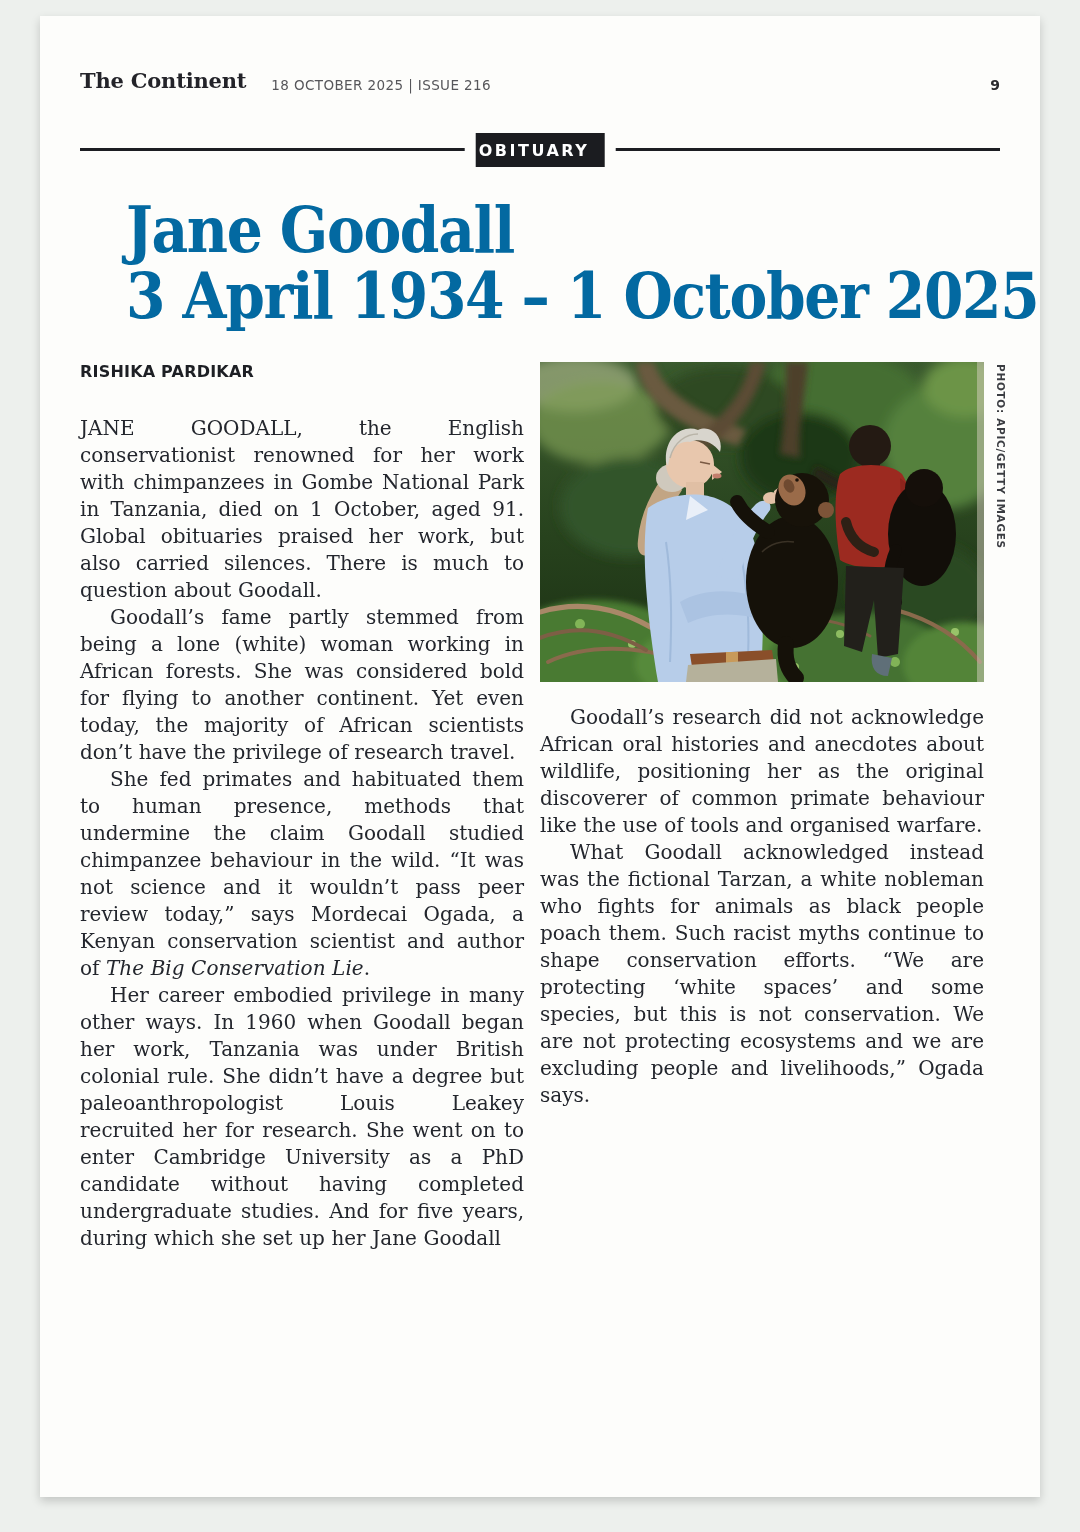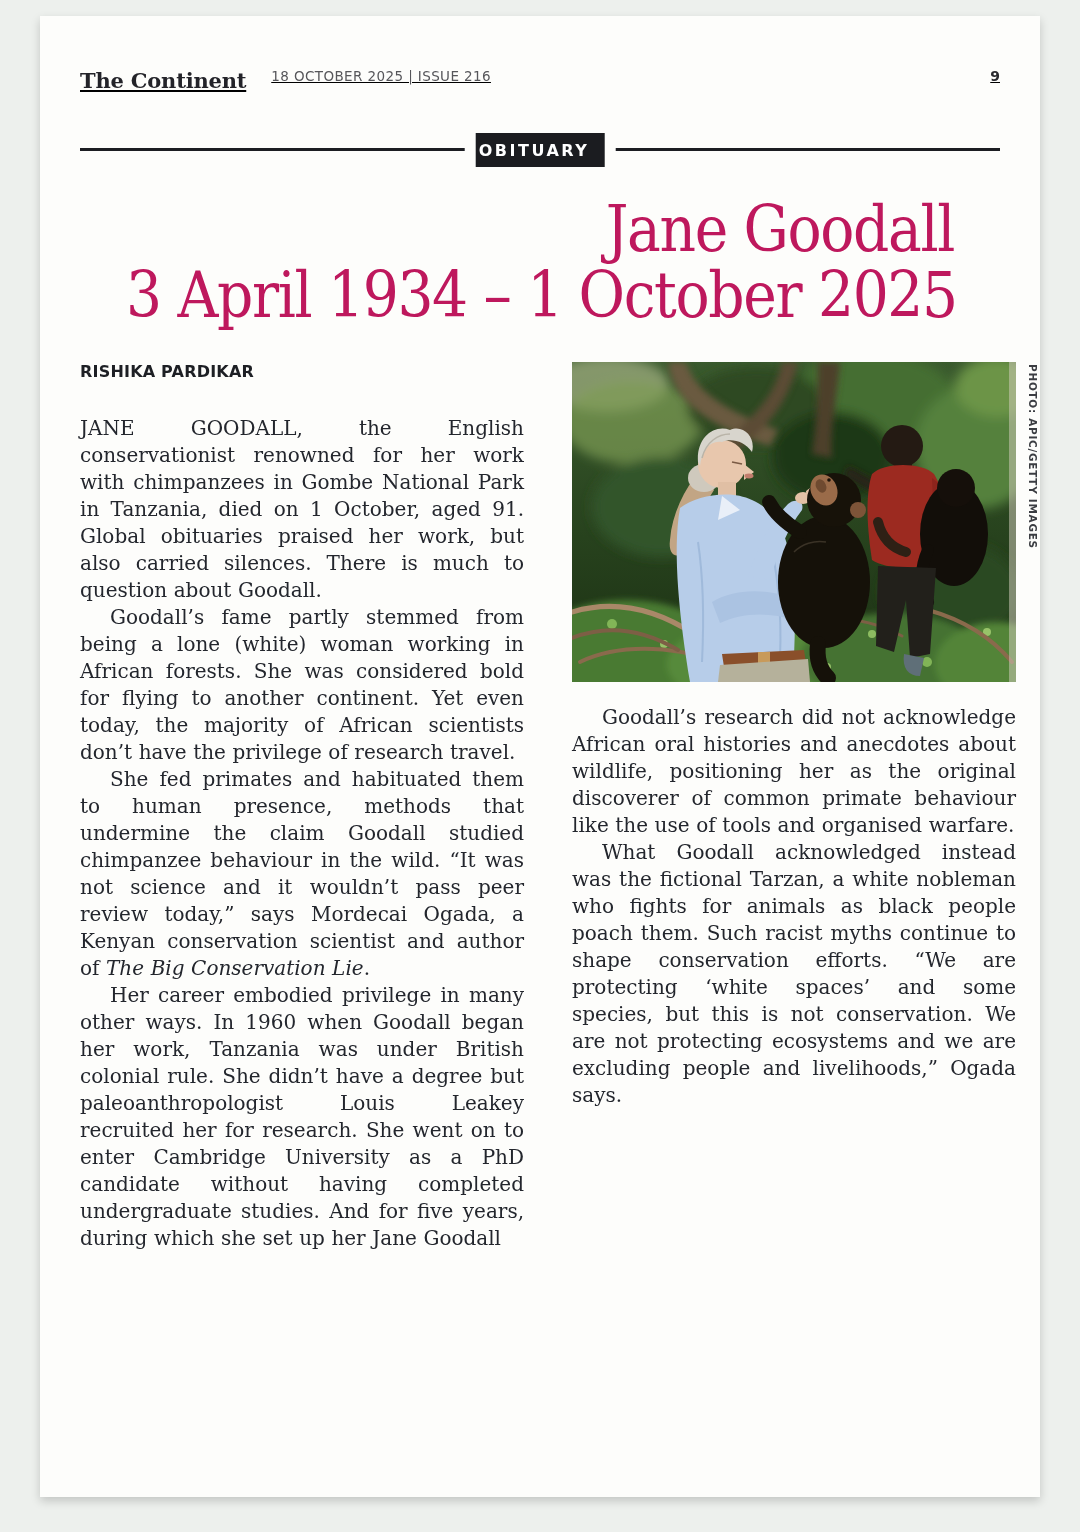--- a/index.html
+++ b/index.html
@@ -12,21 +12,21 @@
   }
   .page{
     position:absolute;left:40px;top:16px;
     width:1000px;height:1481px;
     background:#fdfdfb;
     box-shadow:0 4px 9px rgba(0,0,0,.18);
     box-sizing:border-box;
     padding:52px 40px 0 40px;
   }
   
-  .masthead{display:flex;align-items:flex-start;text-decoration:underline;}
+  .masthead{display:flex;align-items:flex-end;}
   .masthead-title{
     font-family:"DejaVu Serif", serif;font-weight:bold;
     font-size:21px;color:#232329;letter-spacing:-.2px;
   }
   .masthead-issue{
     font-family:"DejaVu Sans", sans-serif;font-size:13.5px;
     color:#56565a;margin-left:25px;letter-spacing:.4px;
   }
   .page-number{
     margin-left:auto;font-family:"DejaVu Sans", sans-serif;
@@ -44,31 +44,31 @@
     background:#fdfdfb;padding:0 11px;
   }
   .section-badge{
     display:inline-block;background:#1b1c20;color:#ffffff;
     font-family:"DejaVu Sans", sans-serif;font-weight:bold;
     font-size:16px;letter-spacing:2.5px;
     padding:8px 15px 7px 3px;
   }
   
   .headline{
-    margin-top:46px;text-align:right;color:#be185d;
-    font-weight:normal;line-height:66px;
+    margin-top:46px;text-align:left;color:#0369a1;
+    font-weight:bold;line-height:66px;
   }
   .headline .hl-line{
     display:block;font-size:63px;letter-spacing:-1.5px;
     transform:scaleX(.9);transform-origin:50% 50%;
     white-space:nowrap;
   }
   
   .article{
-    display:grid;grid-template-columns:444px 444px;column-gap:48px;
+    display:grid;grid-template-columns:444px 444px;column-gap:16px;
     margin-top:33px;
   }
   .byline{
     font-family:"DejaVu Sans", sans-serif;font-weight:bold;
     font-size:16px;color:#1d1f24;letter-spacing:.2px;
     margin-bottom:34px;
   }
   .col .body-para{
     margin:0;font-size:20px;line-height:27px;
     text-align:justify;color:#23262d;

